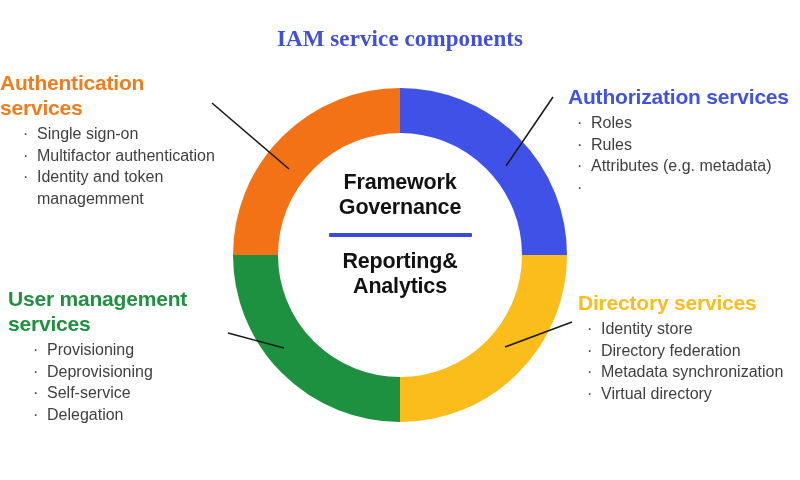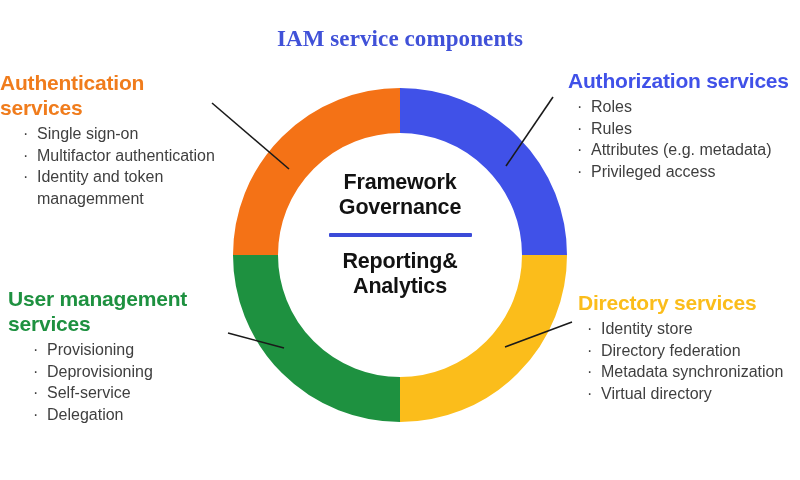--- a/index.html
+++ b/index.html
@@ -98,21 +98,21 @@
   .callout li .bullet {
     position: absolute;
     left: 3px;
     top: 0;
     font-size: 16px;
     line-height: 21.5px;
     color: #3f3f3f;
   }
 
   #callout-authentication { left: 0;  top: 70px;  width: 230px; }
-  #callout-authorization  { left: 568px; top: 68px;  width: 228px; }
+  #callout-authorization  { left: 568px; top: 84px;  width: 228px; }
   #callout-usermgmt       { left: 8px;   top: 286px; width: 234px; }
   #callout-directory      { left: 578px; top: 290px; width: 220px; }
 
   #callout-authentication .callout-title { color: #f07c1c; }
   #callout-authorization  .callout-title { color: #4051e8; }
   #callout-usermgmt       .callout-title { color: #1e9140; }
   #callout-directory      .callout-title { color: #fbbd1b; }
 
   #callout-authentication ul { padding-left: 20px; }
   #callout-usermgmt ul       { padding-left: 22px; }
@@ -193,21 +193,20 @@
       <li>
         <span class="bullet">·</span>
         <span>Rules</span>
       </li>
       <li>
         <span class="bullet">·</span>
         <span>Attributes (e.g. metadata)</span>
       </li>
       <li>
         <span class="bullet">·</span>
-        <span>Privileged access</span>
       </li>
     </ul>
   </div>
 
   <div class="callout" id="callout-usermgmt">
     <div class="callout-title">User management services</div>
     <ul>
       <li>
         <span class="bullet">·</span>
         <span>Provisioning</span>

